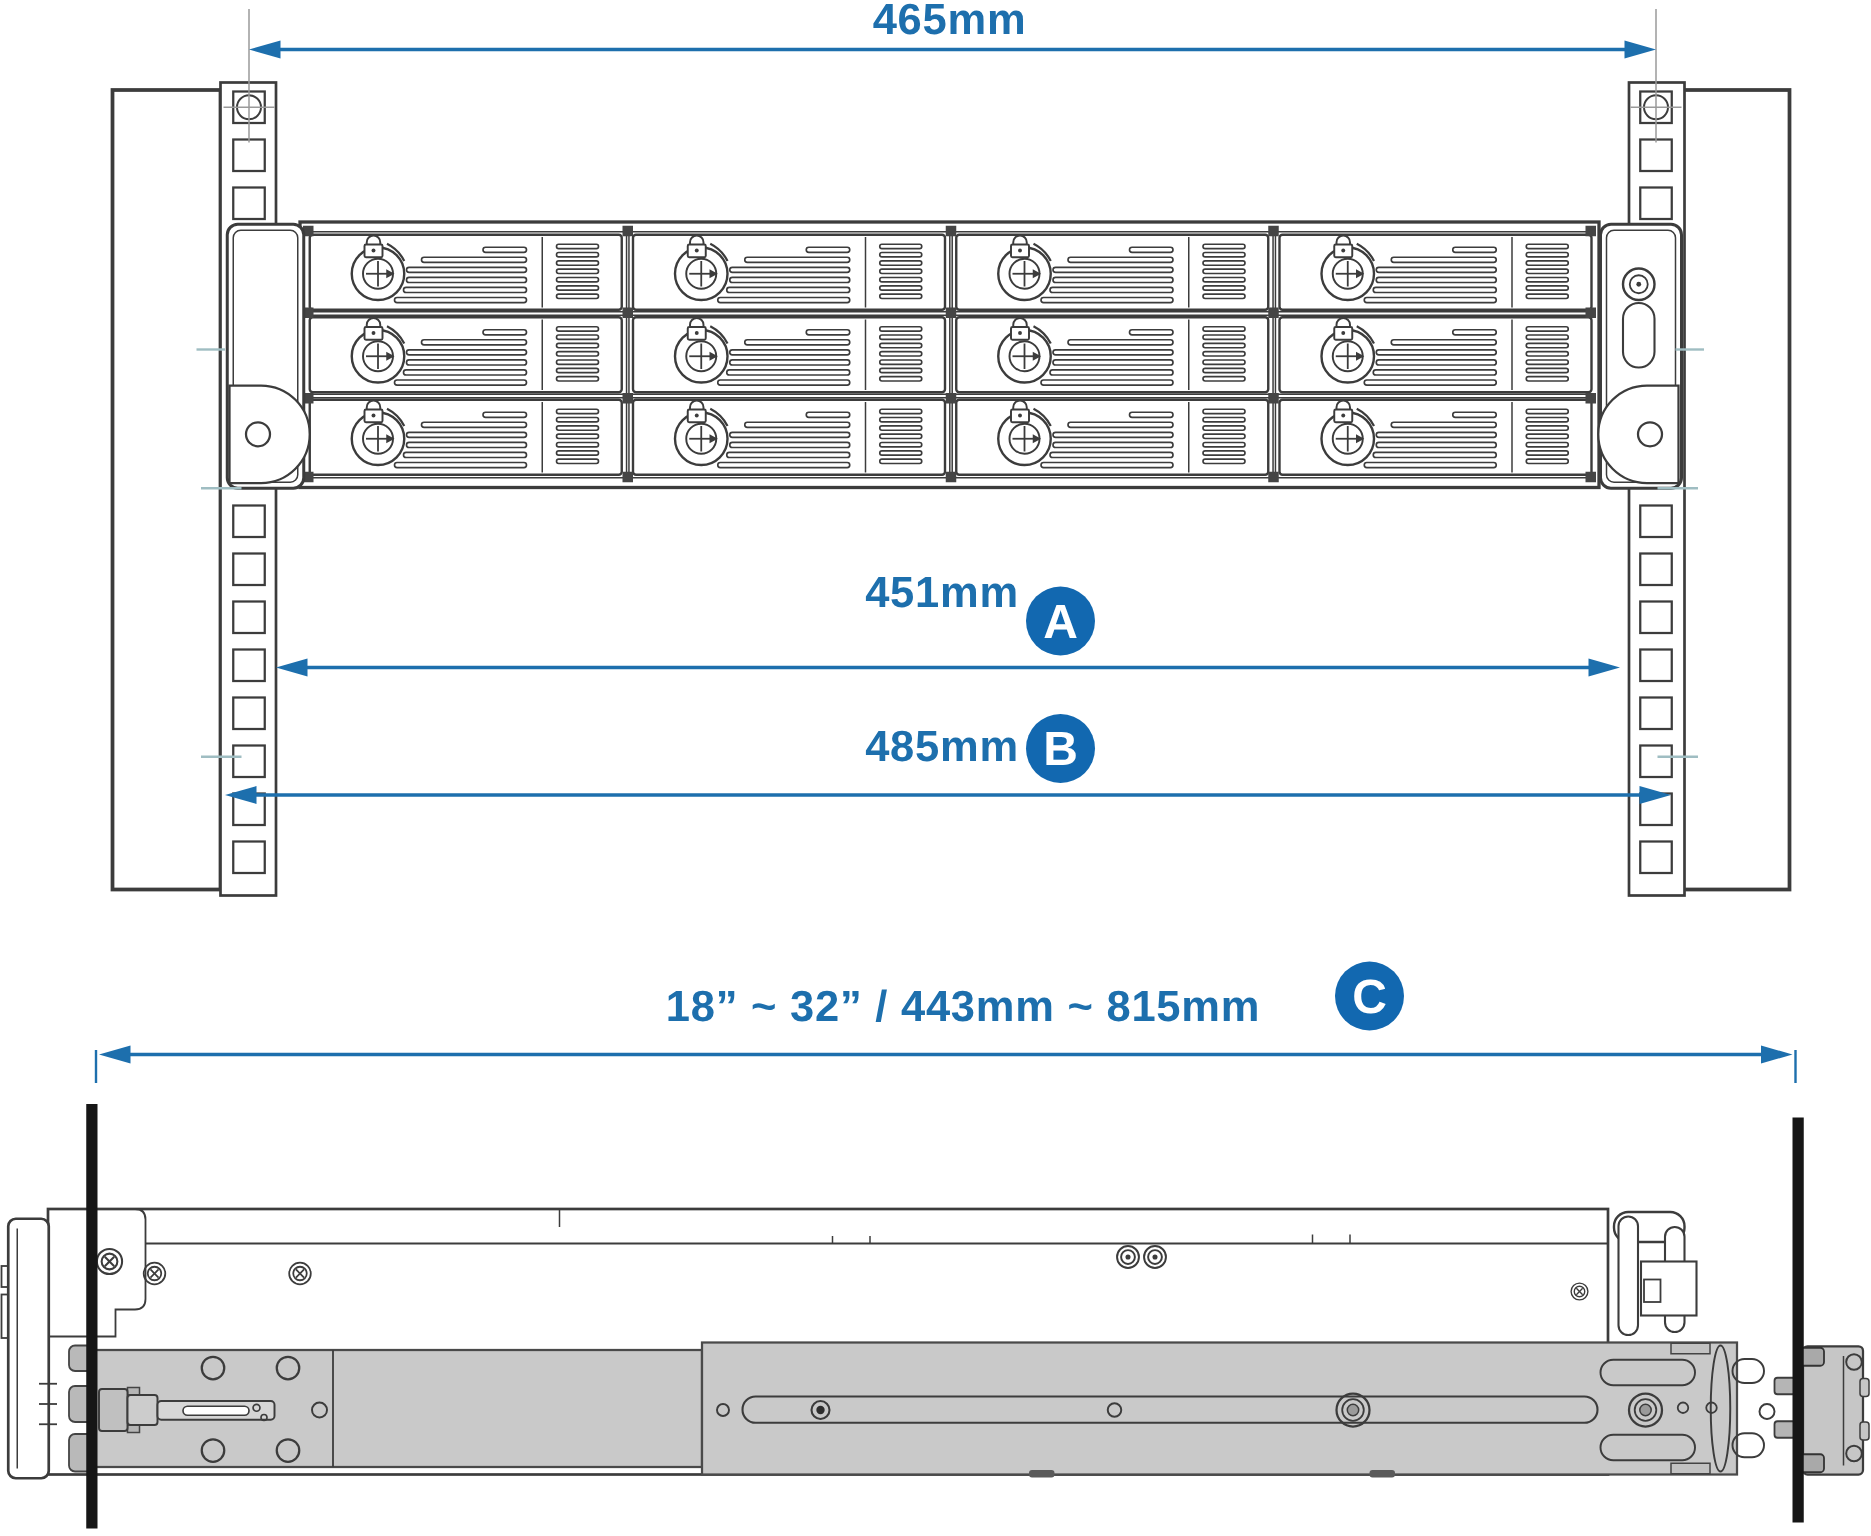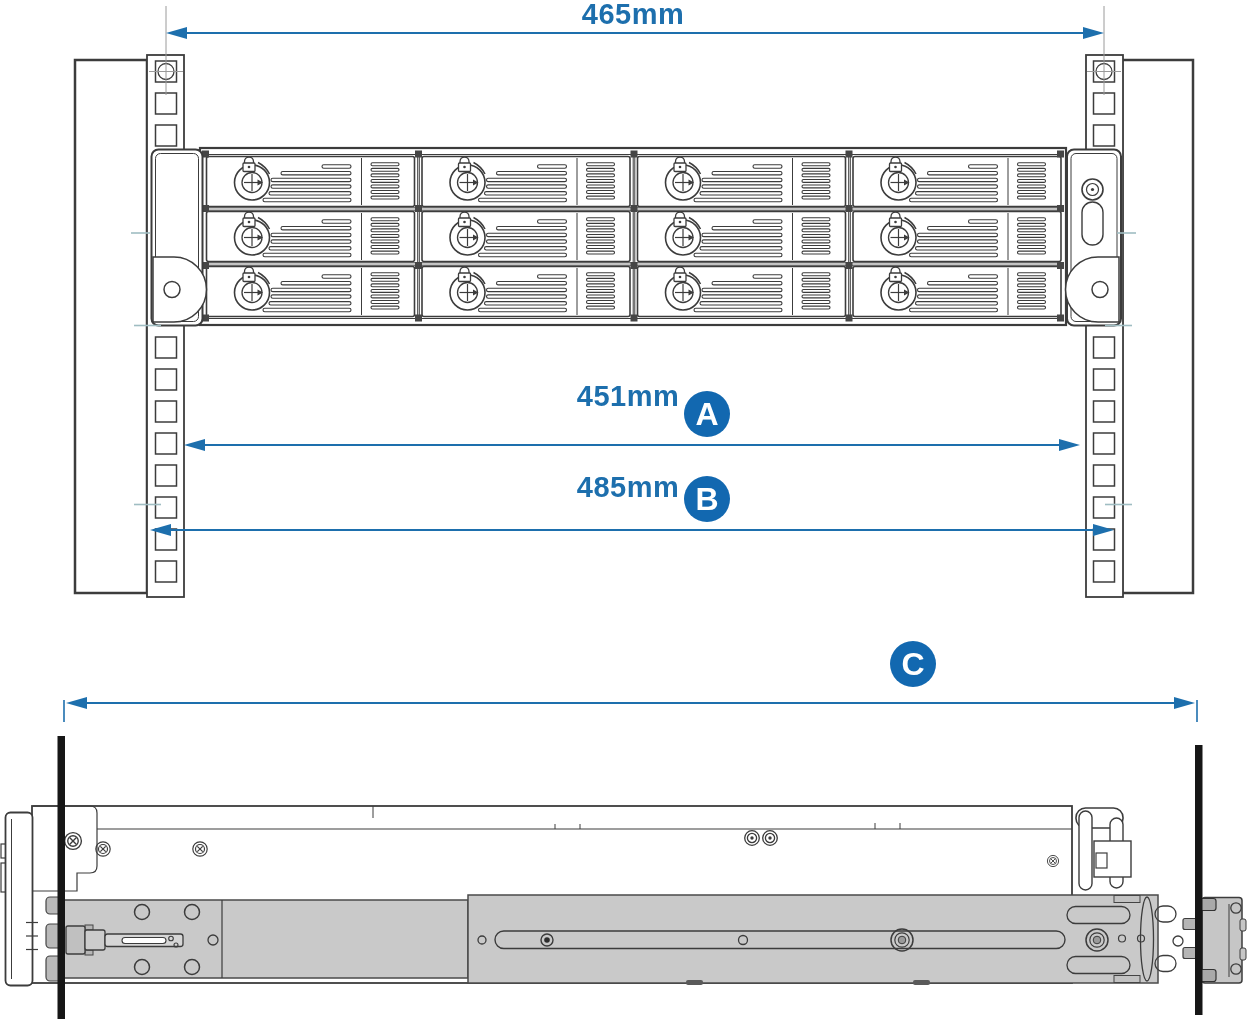--- a/index.html
+++ b/index.html
@@ -321,19 +321,20 @@
       <rect x="913" y="980" width="17" height="5" rx="2" fill="#5a5a5a"></rect>
     </g>
 
     <rect x="57.5" y="736" width="7.5" height="283" fill="#161616"></rect>
     <rect x="1195" y="745" width="7.5" height="270" fill="#161616"></rect>
   </g>
 </svg>
 
 <div class="dim-label" style="left:633px;top:14px;">465mm</div>
 <div class="dim-label" style="left:628px;top:396px;">451mm</div>
-<div class="dim-label" style="left:628px;top:487px;">485mm</div>
+<div class="dim-label" style="left:628px;top:499px;">485mm</div>
+<div class="dim-label" style="left:642px;top:672px;">18” ~ 32”  /  443mm ~ 815mm</div>
 
 <div class="badge" style="left:707px;top:414px;">A</div>
 <div class="badge" style="left:707px;top:499px;">B</div>
 <div class="badge" style="left:913px;top:664px;">C</div>
 
 </div>
 
 </body></html>

